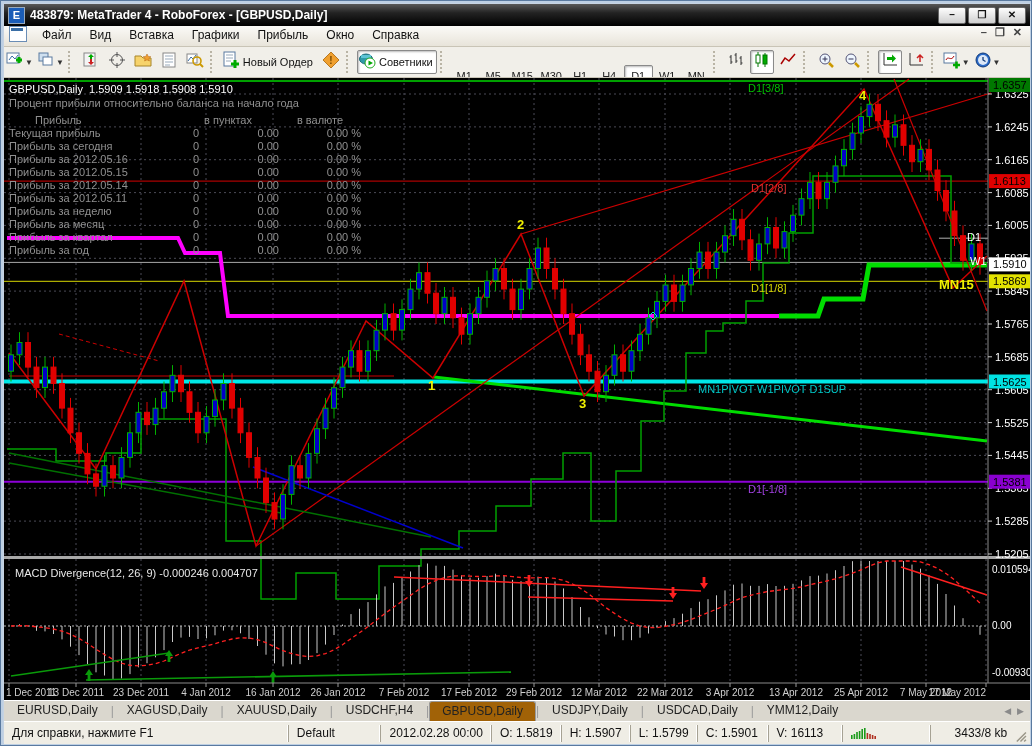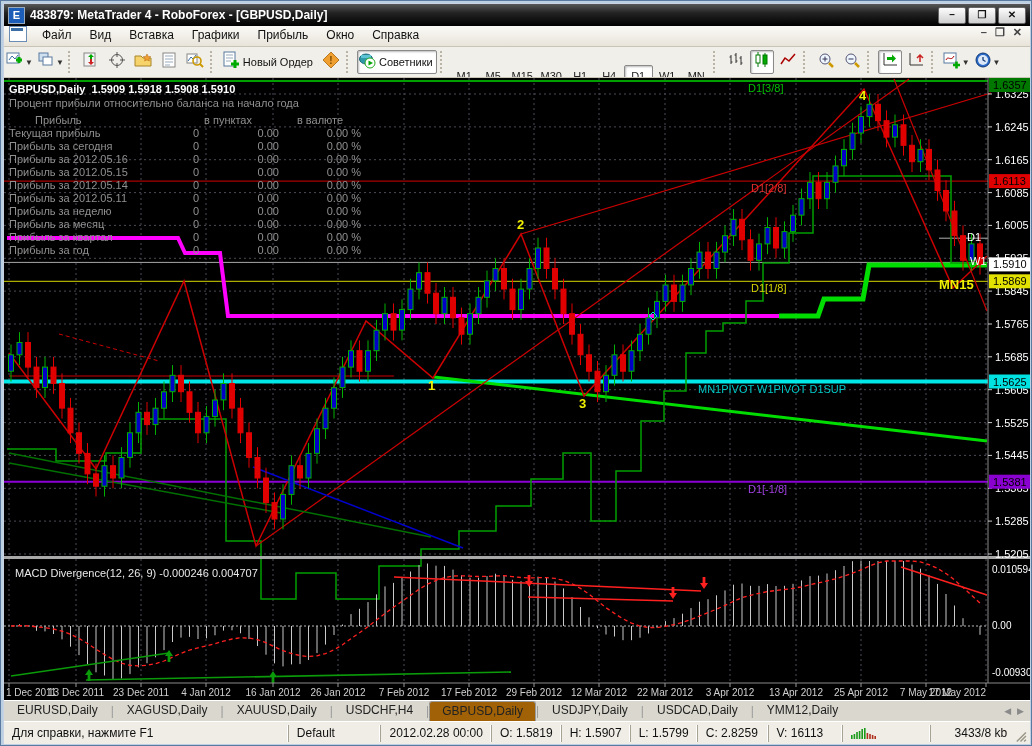--- a/index.html
+++ b/index.html
@@ -36,21 +36,21 @@
   .tbtn .cap{font-size:11px;color:#111;padding:0 3px;white-space:nowrap;}
   .tbtn .dd{font-size:8px;color:#333;margin-left:1px;}
   .tfbtn{width:27px;height:20px;font-size:11px;color:#222;display:flex;align-items:center;
     justify-content:center;border:1px solid transparent;border-radius:2px;cursor:default;margin-top:28px;}
   .tfbtn.active{background:#fff;border-color:#8a8a8a;box-shadow:inset 1px 1px 2px #bbb;}
   
   #chart-region{position:absolute;left:3px;top:77px;width:1026px;height:622px;background:#000;}
   #chart-svg{position:absolute;left:0;top:0;}
   #overlay-info{position:absolute;left:5px;top:5px;width:370px;color:#909090;font-size:11px;
     line-height:13px;pointer-events:none;}
-  #overlay-info .sym{color:#fff;white-space:pre;font-weight:bold;}
+  #overlay-info .sym{color:#fff;white-space:pre;}
   #overlay-info .sub{margin-top:1px;white-space:pre;}
   #profit-table{margin-top:4px;width:352px;}
   #profit-table .hdr,#profit-table .row{display:grid;grid-template-columns:168px 22px 80px 82px;}
   #profit-table .hdr span:nth-child(1){padding-left:26px;}
   #profit-table .hdr span:nth-child(2){grid-column:2/4;text-align:center;}
   #profit-table .hdr span:nth-child(3){text-align:center;}
   #profit-table .row span:nth-child(2),#profit-table .row span:nth-child(3),
   #profit-table .row span:nth-child(4){text-align:right;}
   
   #tabsbar{position:absolute;left:3px;top:699px;width:1026px;height:21px;background:#dad7ce;
@@ -893,21 +893,21 @@
     </div>
   </div>
 
   <div id="statusbar">
     <div class="sseg" style="width:310px;">Для справки, нажмите F1</div>
     <div class="sseg" style="width:100px;">Default</div>
     <div class="sseg" style="width:112px;">2012.02.28 00:00</div>
     <div class="sseg" style="width:72px;">O: 1.5819</div>
     <div class="sseg" style="width:72px;">H: 1.5907</div>
     <div class="sseg" style="width:72px;">L: 1.5799</div>
-    <div class="sseg" style="width:76px;">C: 2.8259</div>
+    <div class="sseg" style="width:76px;">C: 1.5901</div>
     <div class="sseg" style="width:80px;">V: 16113</div>
     <div class="sseg" style="width:44px;">
       <svg width="26" height="12" viewBox="0 0 26 12">
           <g>
         <rect x="0" y="8" width="1.6" height="4" fill="#1a9a1a"></rect>
             <rect x="2.6" y="7" width="1.6" height="5" fill="#1a9a1a"></rect>
         <rect x="5.2" y="5" width="1.6" height="7" fill="#1a9a1a"></rect>
             <rect x="7.8" y="4" width="1.6" height="8" fill="#1a9a1a"></rect>
         <rect x="10.4" y="2" width="1.6" height="10" fill="#1a9a1a"></rect>
             <rect x="13" y="1" width="1.6" height="11" fill="#1a9a1a"></rect>

